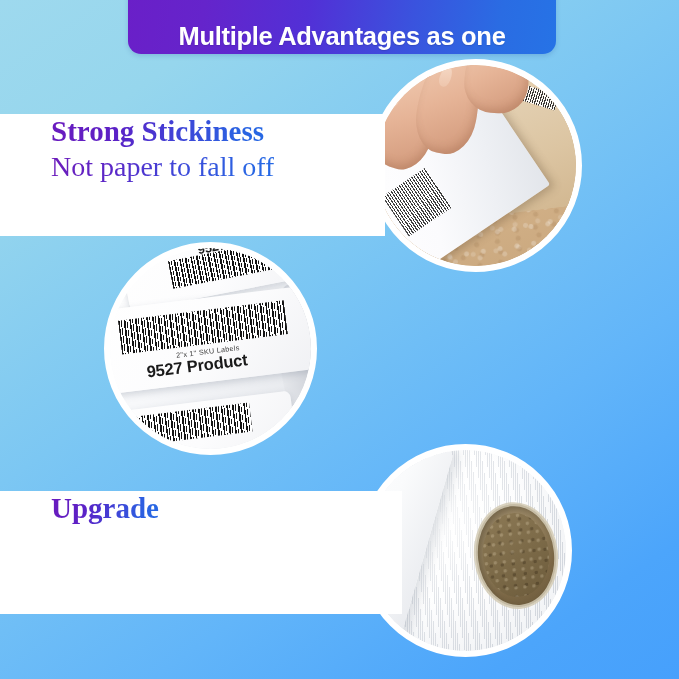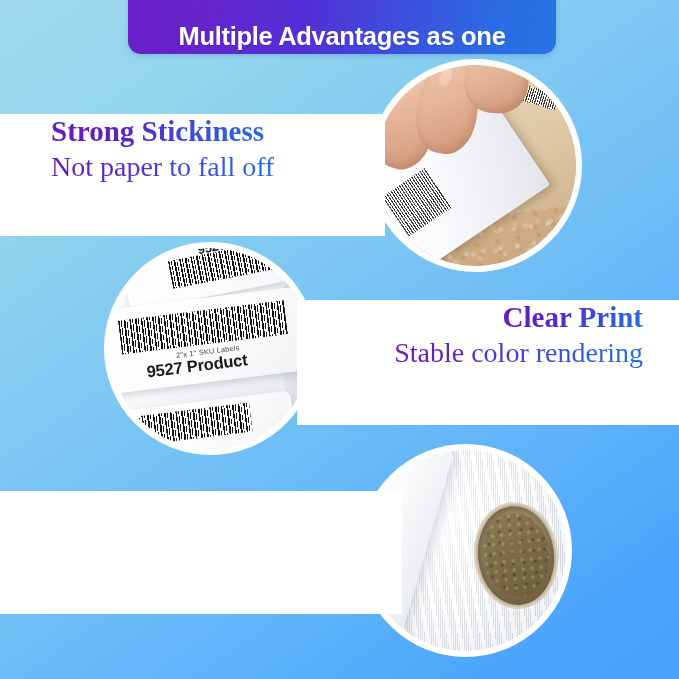--- a/index.html
+++ b/index.html
@@ -343,37 +343,32 @@
         <div class="lbl-sku">2"x 1" SKU Labels</div>
         <div class="lbl-product">9527 Product</div>
       </div>
 
       <div class="lbl-sheet lbl-bot">
         <div class="bc"></div>
       </div>
     </div>
   </div>
 
-  <div class="band band-2">
-    <div class="band-inner">
-      <div class="feat-title">Clear Print</div>
-      <div class="feat-sub">Stable color rendering</div>
-    </div>
-  </div>
 
   <div class="photo-circle circle-roll">
     <div class="photo-inner">
       <div class="roll3-bg"></div>
       <div class="roll3-windings"></div>
       <div class="roll3-sheen"></div>
       <div class="roll3-flap2"></div>
       <div class="roll3-flap"></div>
       <div class="roll3-core"></div>
       <div class="roll3-core-rim"></div>
     </div>
   </div>
 
   <div class="band band-3">
     <div class="band-inner">
+      <div class="feat-title">Upgrade</div>
     </div>
   </div>
 
 </div>
 
 </body></html>

